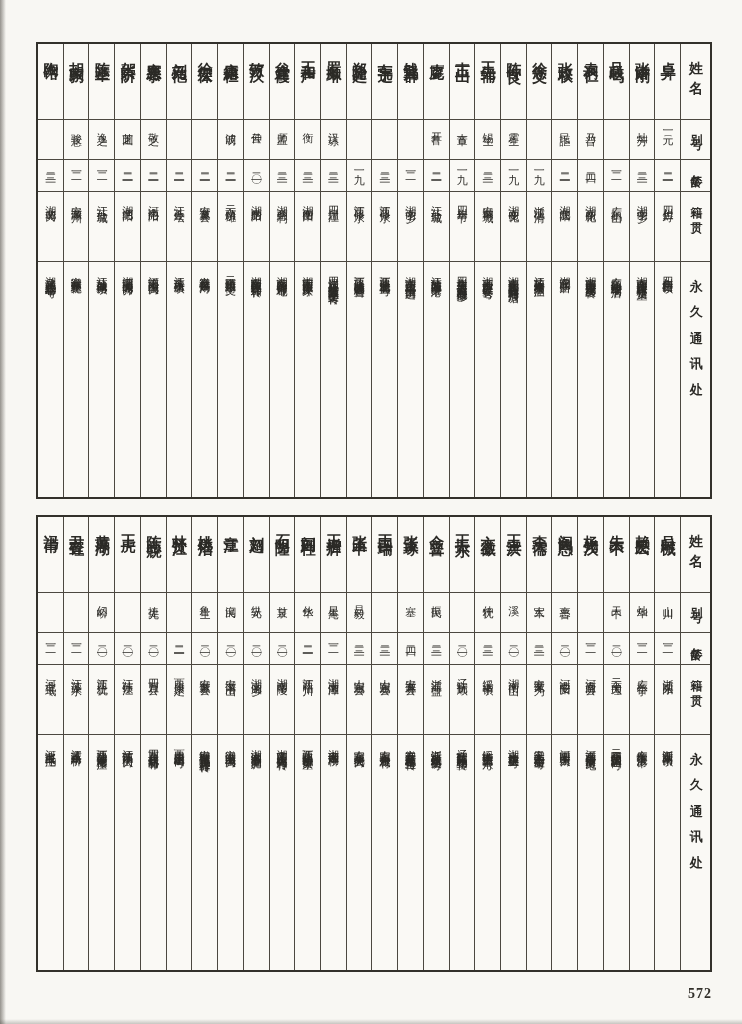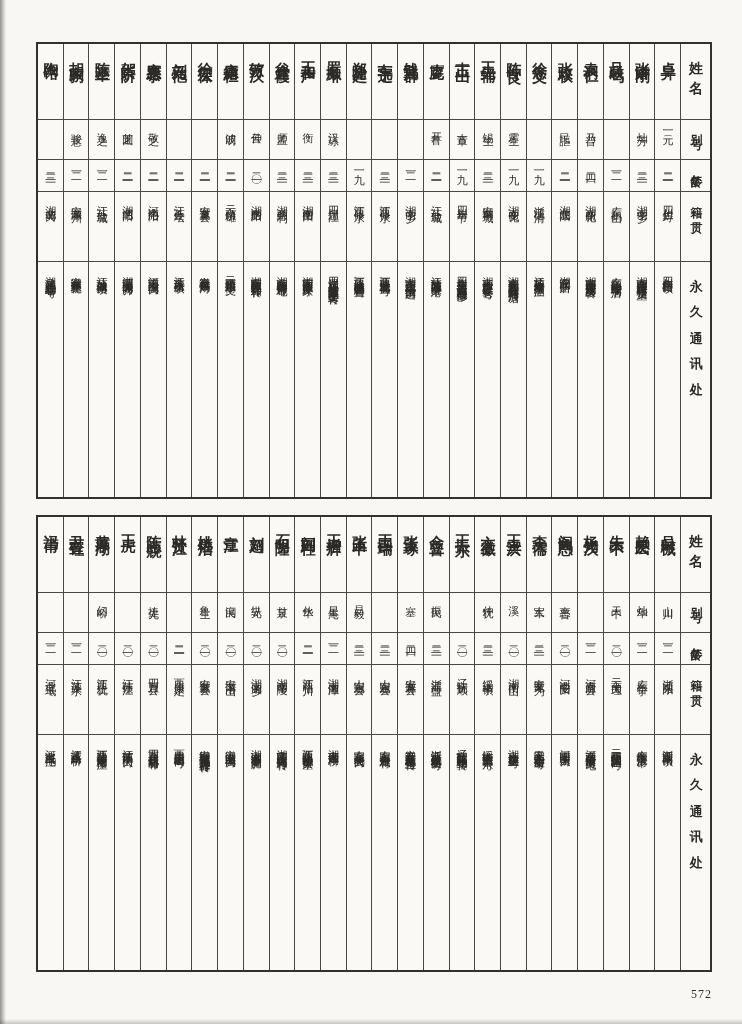--- a/index.html
+++ b/index.html
@@ -58,21 +58,21 @@
   .c-jiguan .vtext  { font-size: 11px; letter-spacing: 2px; max-height: 62px; }
   .c-address .vtext { font-size: 11px; letter-spacing: 1px; max-height: 228px; line-height: 1.12; }
   .header-col .vtext { font-weight: 700; }
   .header-col .c-name .vtext    { font-size: 14px; letter-spacing: 20px; max-height: 74px; }
   .header-col .c-hao .vtext     { font-size: 12px; letter-spacing: 6px;  max-height: 38px; }
   .header-col .c-age .vtext     { font-size: 12px; letter-spacing: 2px;  max-height: 30px; }
   .header-col .c-jiguan .vtext  { font-size: 12px; letter-spacing: 16px; max-height: 66px; }
   .header-col .c-address .vtext { font-size: 13px; letter-spacing: 26px; max-height: 236px; }
   .page-number {
     position: absolute; right: 30px; bottom: 22px;
-    font-size: 12px; letter-spacing: 1px; color: #33312b;
+    font-size: 14px; letter-spacing: 1px; color: #33312b; font-weight: bold;
   }
 </style>
 </head>
 <body>
 
 <div class="page">
   <div class="scan-edge"></div>
   <div class="scan-bottom"></div>
 
   <div class="v-table top">

